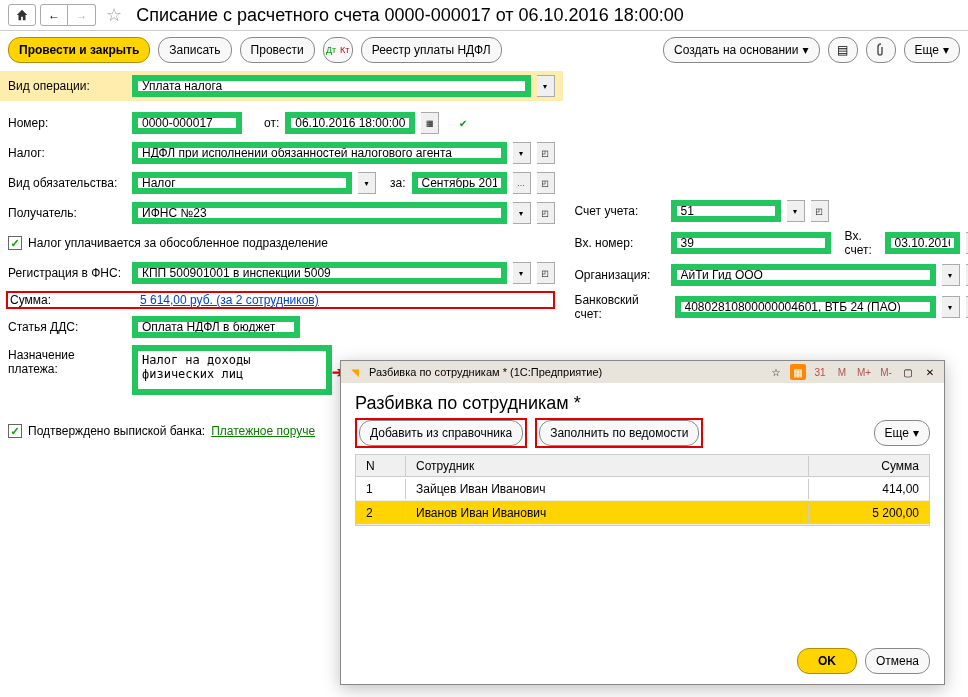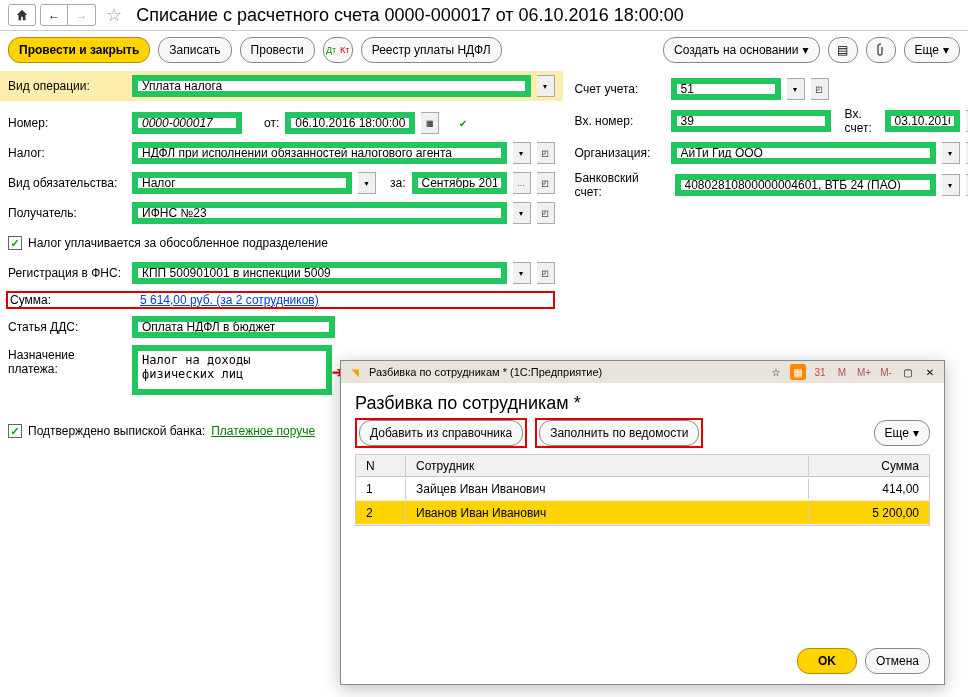--- a/index.html
+++ b/index.html
@@ -10,21 +10,21 @@
 .nav-btn-group .nav-btn:first-child { border-radius: 3px 0 0 3px; }
 .nav-btn-group .nav-btn:last-child { border-radius: 0 3px 3px 0; border-left: none; }
 .star-icon { font-size: 18px; color: #999; margin: 0 6px; cursor: pointer; }
 .title { font-size: 18px; font-weight: normal; margin-left: 4px; }
 .toolbar-main { display: flex; align-items: center; padding: 6px 8px; gap: 8px; }
 .btn { border: 1px solid #888; background: #f8f8f8; padding: 4px 10px; height: 26px; font-size: 12px; cursor: pointer; border-radius: 12px; display: inline-flex; align-items: center; gap: 4px; }
 .btn-primary { background: #ffd400; font-weight: bold; border-color: #b08c00; }
 .btn-small-icon { width: 30px; height: 26px; padding: 0; justify-content: center; }
 .spacer { flex: 1; }
 .form-body { display: flex; padding: 0 8px; gap: 20px; }
-.form-col { display: flex; flex-direction: column; gap: 6px; }
+.form-col { display: flex; flex-direction: column; gap: 6px; justify-content: center; }
 .form-col-left { width: 555px; }
 .form-col-right { flex: 1; }
 .row { display: flex; align-items: center; gap: 6px; min-height: 24px; }
 .lbl { width: 118px; text-align: left; }
 .lbl2 { width: 90px; }
 .input { border: 6px solid #22c55e; background: #fff; height: 22px; padding: 2px 4px; font-size: 12px; }
 .input-wide { flex: 1; }
 .select-btn { border: 1px solid #aaa; border-left: none; width: 18px; height: 22px; background: #f0f0f0; display: inline-flex; align-items: center; justify-content: center; font-size: 8px; cursor: pointer; }
 .yellow-row { background: #ffedae; padding: 4px 8px; margin: 2px -8px 4px -8px; display: flex; align-items: center; gap: 6px; }
 .chk { width: 14px; height: 14px; border: 1px solid #666; display: inline-flex; align-items: center; justify-content: center; color: #0a0; font-size: 11px; font-weight: bold; }
@@ -92,21 +92,21 @@
 
 <div class="form-body">
   <div class="form-col form-col-left">
     <div class="yellow-row">
       <span class="lbl">Вид операции:</span>
       <input class="input input-wide" value="Уплата налога" style="">
       <div class="select-btn">▾</div>
     </div>
     <div class="row">
       <span class="lbl">Номер:</span>
-      <input class="input" style="width: 110px; font-style: italic;" value="0000-000017">
+      <input class="input" style="width: 110px;" value="0000-000017">
       <span style="margin-left:16px">от:</span>
       <input class="input" style="width: 130px;" value="06.10.2016 18:00:00">
       <div class="select-btn">▦</div>
       <span class="tiny-icon" style="margin-left:10px;color:#090">✔</span>
     </div>
     <div class="row">
       <span class="lbl">Налог:</span>
       <input class="input input-wide" value="НДФЛ при исполнении обязанностей налогового агента" style="">
       <div class="select-btn">▾</div>
       <div class="select-btn">◰</div>
@@ -135,21 +135,21 @@
       <input class="input input-wide" value="КПП 500901001 в инспекции 5009" style="">
       <div class="select-btn">▾</div>
       <div class="select-btn">◰</div>
     </div>
     <div class="red-row-wrap">
       <span class="lbl">Сумма:</span>
       <span class="link">5 614,00 руб. (за 2 сотрудников)</span>
     </div>
     <div class="row">
       <span class="lbl">Статья ДДС:</span>
-      <input class="input" style="width: 203px;" value="Оплата НДФЛ в бюджет">
+      <input class="input" style="width: 168px;" value="Оплата НДФЛ в бюджет">
     </div>
     <div class="row" style="align-items:flex-start">
       <span class="lbl" style="padding-top:3px">Назначение платежа:</span>
       <textarea class="input" style="width: 200px; height: 50px; resize: none;">Налог на доходы физических лиц</textarea>
     </div>
     <div class="row" style="margin-top:18px">
       <span class="chk">✓</span>
       <span>Подтверждено выпиской банка:</span>
       <span class="link link-green">Платежное поруче</span>
     </div>

